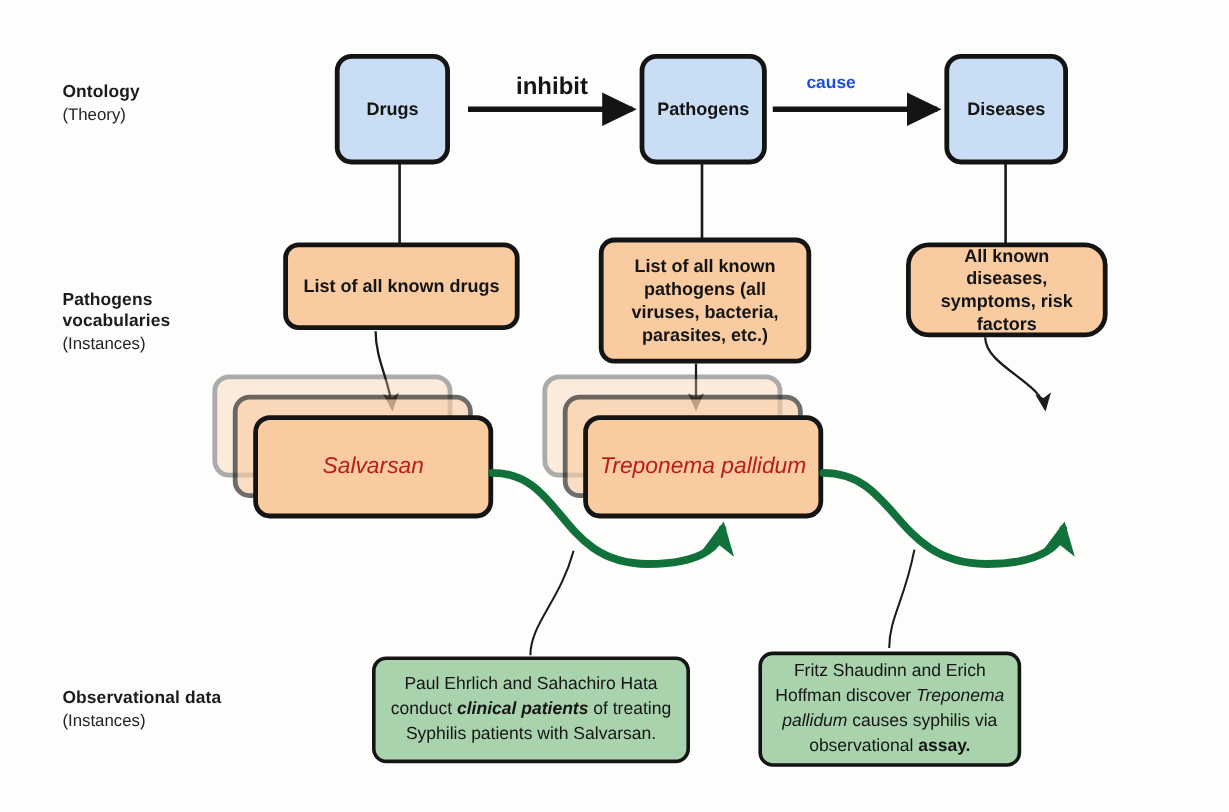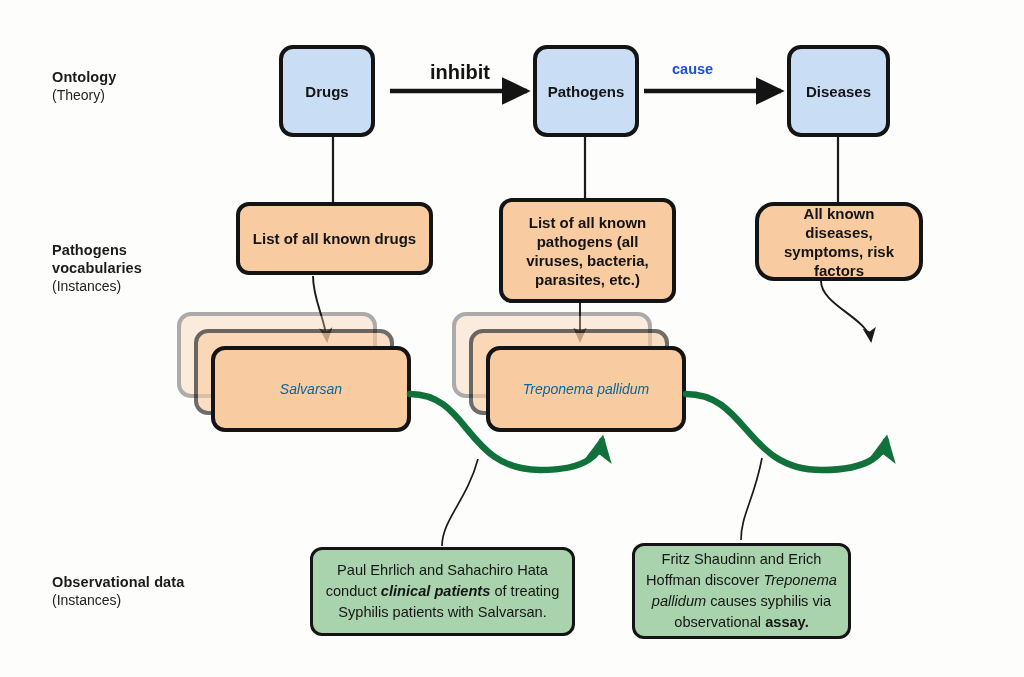--- a/index.html
+++ b/index.html
@@ -38,21 +38,21 @@
   .node.green i{font-style:italic;}
   .node.green .bi{font-weight:bold;font-style:italic;}
 
   
   .stack{position:absolute;z-index:5;}
   .card{
     position:absolute;box-sizing:border-box;
     border:4px solid #141414;border-radius:14px;
     background:#f9cba1;
     display:flex;align-items:center;justify-content:center;
-    font-style:italic;font-size:14px;color:#0369a1;
+    font-style:italic;font-size:19px;color:#b91c1c;
     font-family:"Liberation Sans", sans-serif;
   }
   .card.back2{opacity:.35;}
   .card.back1{opacity:.62;}
   .card.front{opacity:1;}
 
   svg.edges{position:absolute;left:0;top:0;width:1024px;height:677px;z-index:3;pointer-events:none;}
   svg.edges-top{z-index:8;}
 </style>
 </head>

